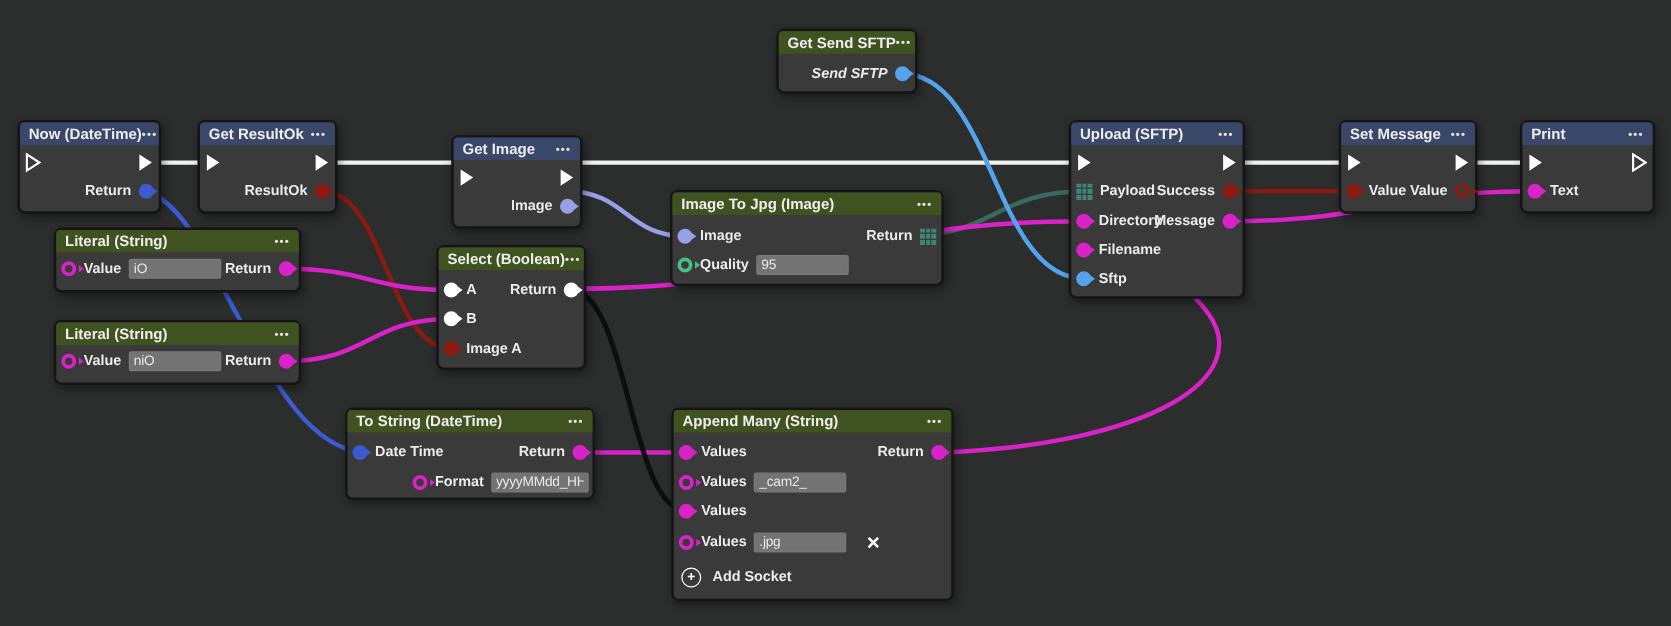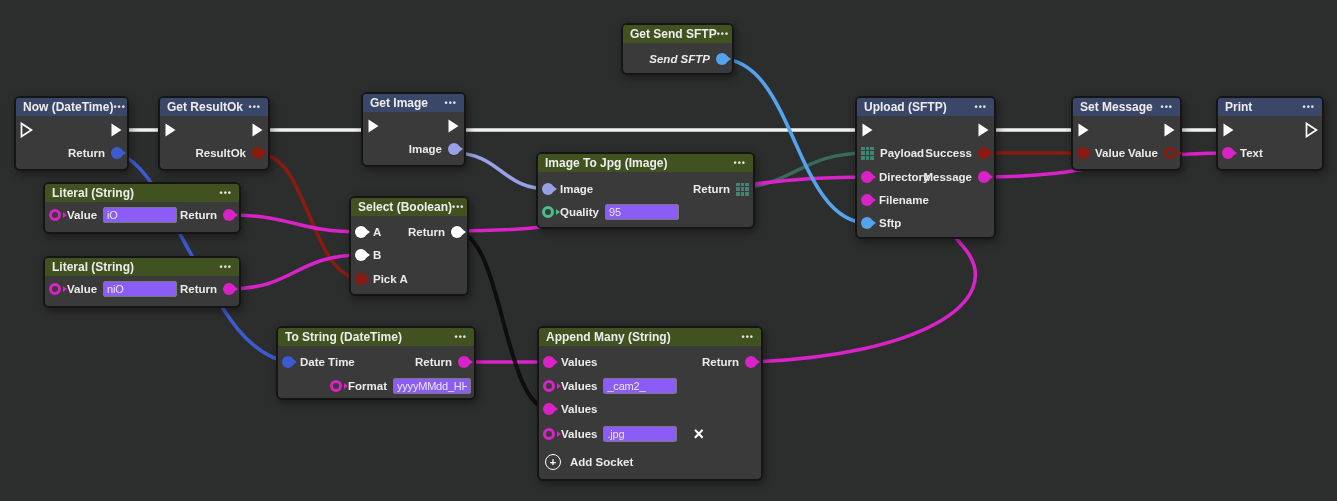--- a/index.html
+++ b/index.html
@@ -19,21 +19,21 @@
   .lpart{display:flex;align-items:center;gap:6px;padding-left:4px;min-width:0;}
   .rpart{margin-left:auto;display:flex;align-items:center;gap:6px;padding-right:4px;}
   .pin{position:relative;width:12px;height:12px;border-radius:50%;flex:none;box-sizing:border-box;}
   .pin .nub{position:absolute;left:11px;top:50%;transform:translateY(-50%);width:0;height:0;
             border-top:3px solid transparent;border-bottom:3px solid transparent;border-left:4px solid;}
   .pin-grid{width:13px;height:13px;flex:none;display:grid;grid-template-columns:repeat(3,1fr);
             grid-template-rows:repeat(3,1fr);gap:1px;}
   .pin-grid i{background:#3e8573;}
   .exec{position:absolute;top:24px;width:13px;height:16px;line-height:0;cursor:pointer;}
   .exec.in{left:4px;} .exec.out{right:4px;}
-  input.field{background:#8b5cf6;border:1px solid #77797c;border-radius:2px;color:#e8e8e8;
+  input.field{background:#737373;border:1px solid #77797c;border-radius:2px;color:#e8e8e8;
               font-size:11px;letter-spacing:-0.2px;font-family:"Liberation Sans",sans-serif;
               height:16px;padding:0 3px;box-sizing:border-box;flex:none;}
   .del{color:#fff;font-size:18px;font-weight:700;line-height:14px;margin-left:10px;cursor:pointer;}
   .addsock{display:flex;align-items:center;gap:9px;padding-left:6px;cursor:pointer;}
   .plus{width:14px;height:14px;border:1.6px solid #fff;border-radius:50%;color:#fff;font-size:11px;
         font-weight:700;display:flex;align-items:center;justify-content:center;line-height:1;flex:none;}
 </style>
 </head>
 <body>
 
@@ -93,21 +93,21 @@
       <div class="row" style="top: 44px;">
         <div class="lpart"></div>
         <div class="rpart">
           <span class="lbl">ResultOk</span>
           <span class="pin" style="background: rgb(138, 27, 16);">
             <span class="nub" style="border-left-color: rgb(138, 27, 16);"></span>
           </span>
         </div>
       </div>
     </div>
-    <div class="node" style="left: 361px; top: 92px; width: 105px; height: 75px;">
+    <div class="node" style="left: 361px; top: 108px; width: 105px; height: 75px;">
       <div class="node-header blue">
         <span class="title">Get Image</span>
         <span class="menu-dots">•••</span>
       </div>
       <span class="exec in"><svg width="13" height="16" viewBox="0 0 13 16">
           <path d="M1.5 1.5 L11.5 8 L1.5 14.5 Z" fill="#fff"></path>
         </svg></span>
       <span class="exec out"><svg width="13" height="16" viewBox="0 0 13 16">
           <path d="M1.5 1.5 L11.5 8 L1.5 14.5 Z" fill="#fff"></path>
         </svg></span>
@@ -240,21 +240,21 @@
             <span class="nub" style="border-left-color: rgb(255, 255, 255);"></span>
           </span>
           <span class="lbl">B</span>
         </div>
       </div>
       <div class="row" style="top: 70px;">
         <div class="lpart">
           <span class="pin" style="background: rgb(138, 27, 16);">
             <span class="nub" style="border-left-color: rgb(138, 27, 16);"></span>
           </span>
-          <span class="lbl">Pick A</span>
+          <span class="lbl">Image A</span>
         </div>
       </div>
     </div>
     <div class="node" style="left: 276px; top: 326px; width: 200px; height: 74px;">
       <div class="node-header green">
         <span class="title">To String (DateTime)</span>
         <span class="menu-dots">•••</span>
       </div>
       <div class="row" style="top: 23px;">
         <div class="lpart">

